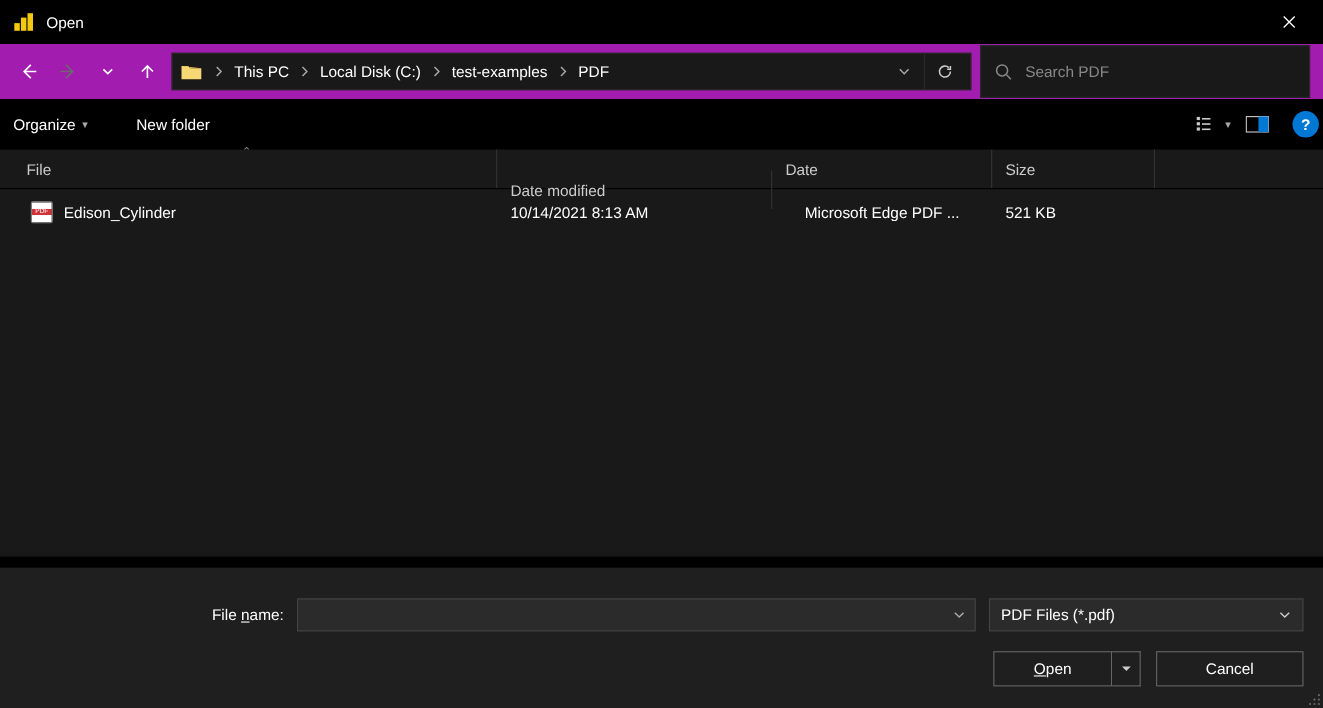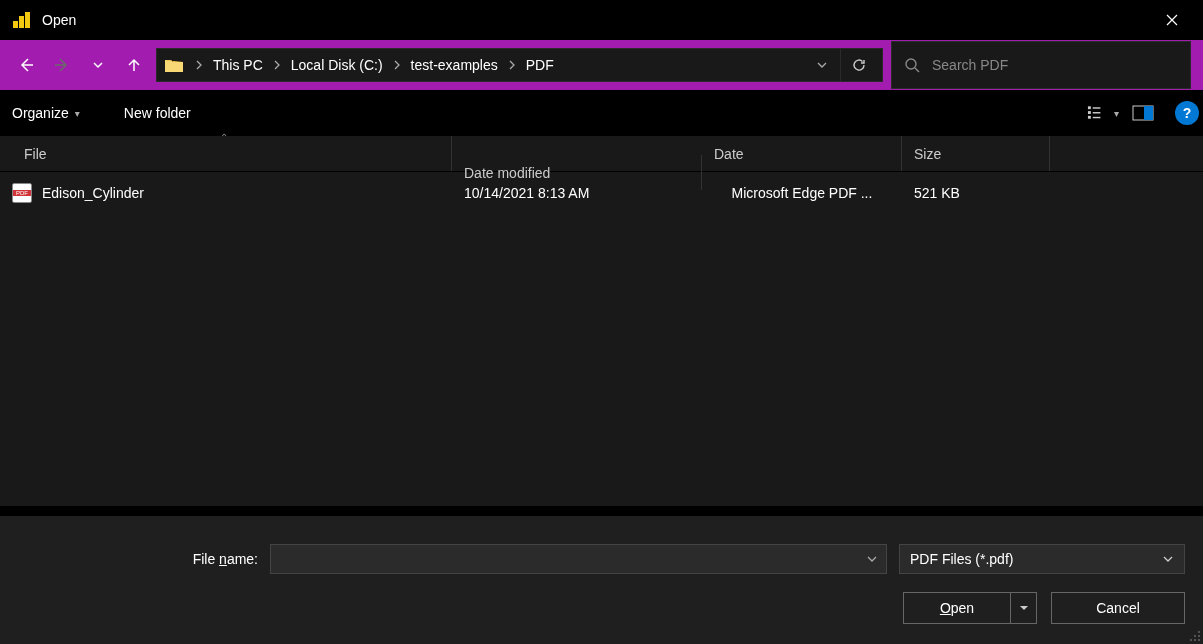--- a/index.html
+++ b/index.html
@@ -152,21 +152,21 @@
 .col-size { width: 148px; }
 .col-end { flex: 1; border-right:none;}
 .sort-caret { position:absolute; top:-4px; left: 220px; color:#888; font-size:10px;}
 .filerow {
   height: 42px;
   display: flex;
   align-items: center;
   color: #fff;
 }
 .cell { padding: 0 12px; }
-.cell-name { width: 452px; padding-left: 12px; display:flex; align-items:center; gap:10px;}
+.cell-name { width: 452px; padding-left: 28px; display:flex; align-items:center; gap:10px;}
 .cell-date { width: 250px; }
 .cell-type { width: 200px; overflow:hidden; text-overflow:ellipsis; white-space:nowrap;text-align:center;}
 .cell-size { width: 148px; text-align: left; padding-right: 30px;}
 .pdf-icon {
   width: 20px; height: 20px;
   background: linear-gradient(#fff 0%, #fff 35%, #d13438 35%, #d13438 65%, #fff 65%);
   border: 1px solid #888;
   border-radius: 2px;
   position: relative;
   font-size: 6px;

